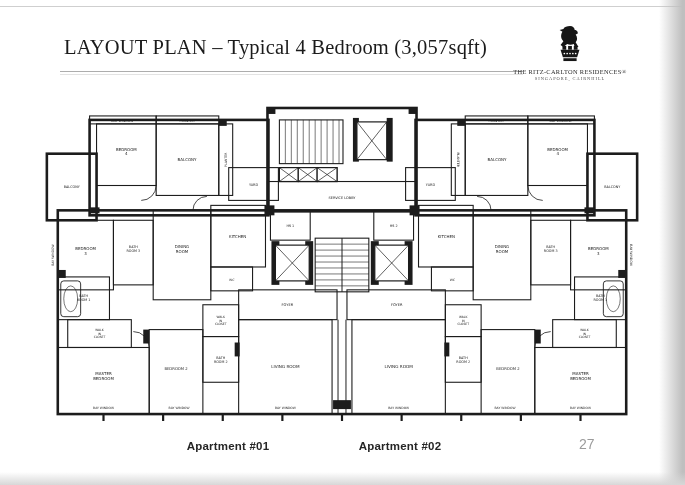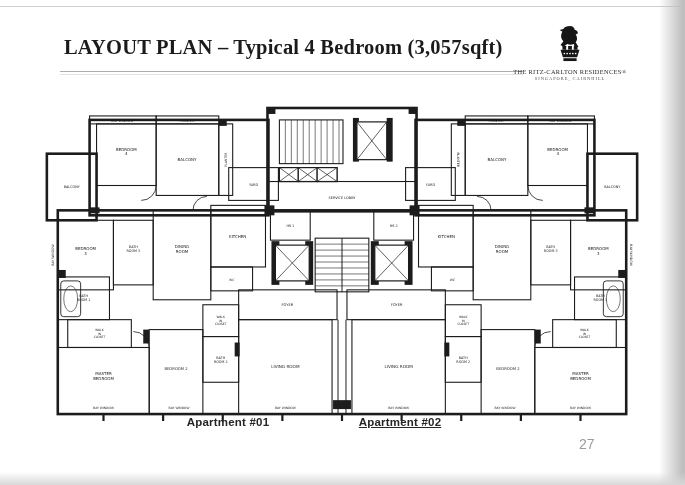--- a/index.html
+++ b/index.html
@@ -7,38 +7,38 @@
     width:685px;height:485px;position:relative;overflow:hidden;
     background:#ffffff;font-family:"Liberation Sans",sans-serif;
   }
   .photo-top-edge{position:absolute;left:0;top:6px;width:100%;height:1px;background:#cfcfcf;}
   .photo-right-edge{position:absolute;right:0;top:0;width:26px;height:100%;
     background:linear-gradient(to right,rgba(255,255,255,0),#bfbfbf 90%);}
   .photo-bottom-edge{position:absolute;left:0;bottom:0;width:100%;height:13px;
     background:linear-gradient(to bottom,rgba(255,255,255,0),#d7d7d7);}
   .slide-title{
     position:absolute;left:64px;top:36px;width:470px;
-    font-family:"Liberation Serif",serif;font-weight:bold;font-size:20.5px;
+    font-family:"Liberation Serif",serif;font-weight:normal;font-size:20.5px;
     color:#1b1b1b;letter-spacing:.2px;white-space:nowrap;
   }
   .title-divider{
     position:absolute;left:60px;top:71px;width:463px;height:2px;
     border-top:1px solid #adadad;border-bottom:1px solid #e3e3e3;
   }
   .brand{position:absolute;left:500px;top:24px;width:140px;text-align:center;color:#2a2a2a;}
   .brand .crest{display:block;margin:0 auto;}
   .brand-name{font-family:"Liberation Serif",serif;font-size:6.4px;letter-spacing:.3px;margin-top:2px;white-space:nowrap;}
   .brand-loc{font-family:"Liberation Serif",serif;font-size:4.4px;letter-spacing:1px;color:#4a4a4a;margin-top:1px;}
   .plan-wrap{position:absolute;left:43px;top:106px;width:598px;height:318px;}
   .caption{
-    position:absolute;top:416px;transform:translateX(-50%);
+    position:absolute;top:440px;transform:translateX(-50%);
     font-weight:bold;font-size:11.5px;color:#262626;letter-spacing:.2px;
   }
   .caption-1{left:228px;}
-  .caption-2{left:400px;text-decoration:underline;}
+  .caption-2{left:400px;}
   .page-number{position:absolute;left:579px;top:436px;font-size:14px;color:#9b9b9b;}
 </style>
 </head>
 <body>
 
 <div class="photo-top-edge"></div>
 
 <div class="slide-title">LAYOUT PLAN – Typical 4 Bedroom (3,057sqft)</div>
 <div class="title-divider"></div>
 

